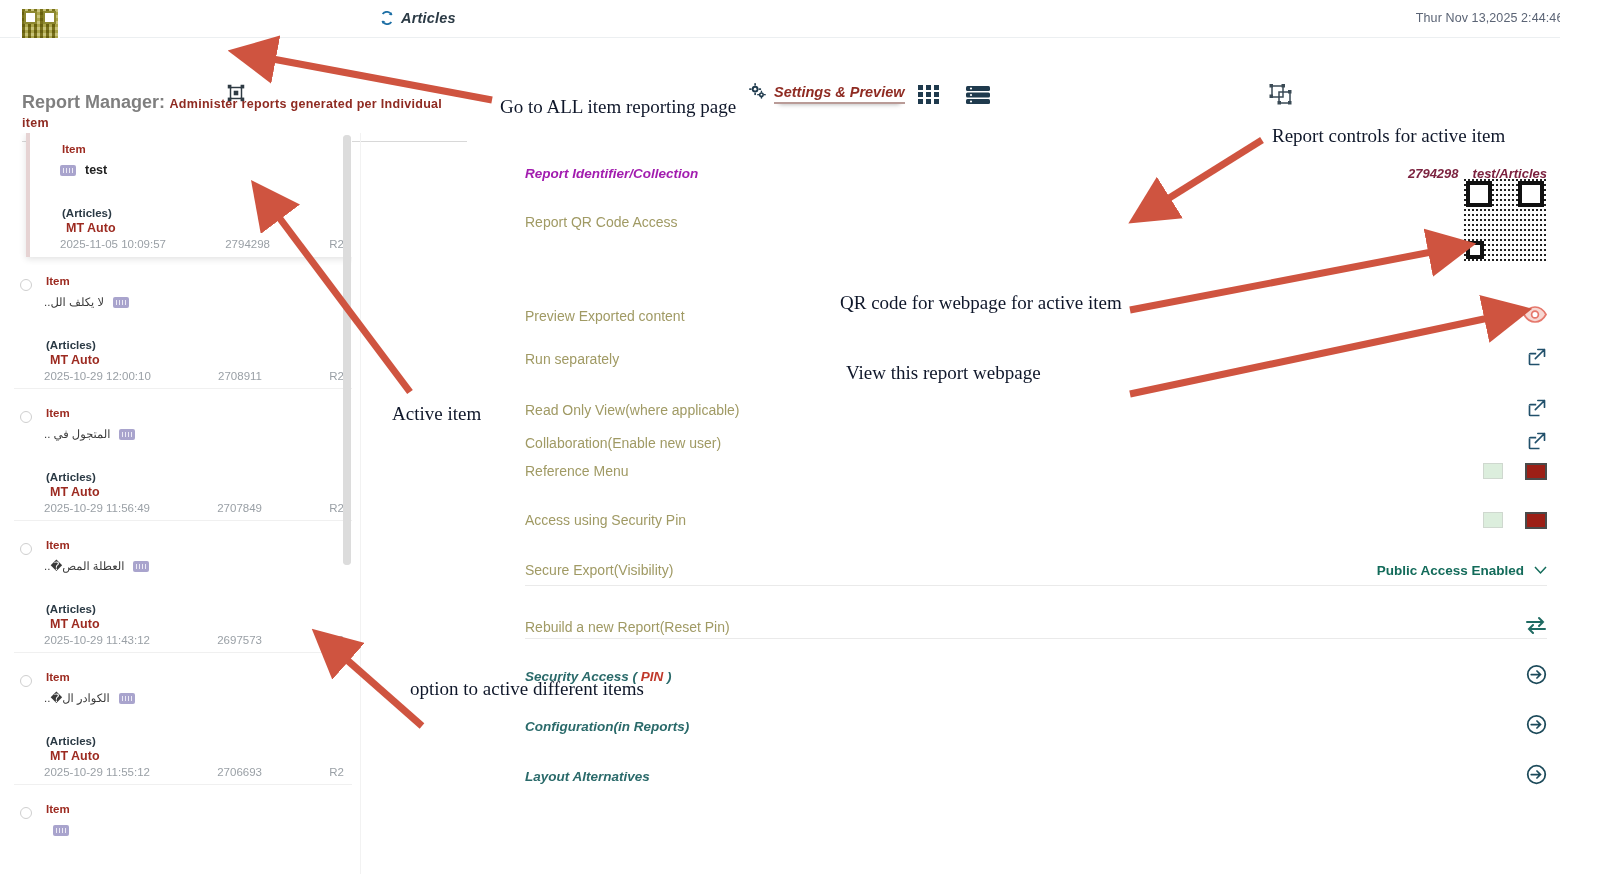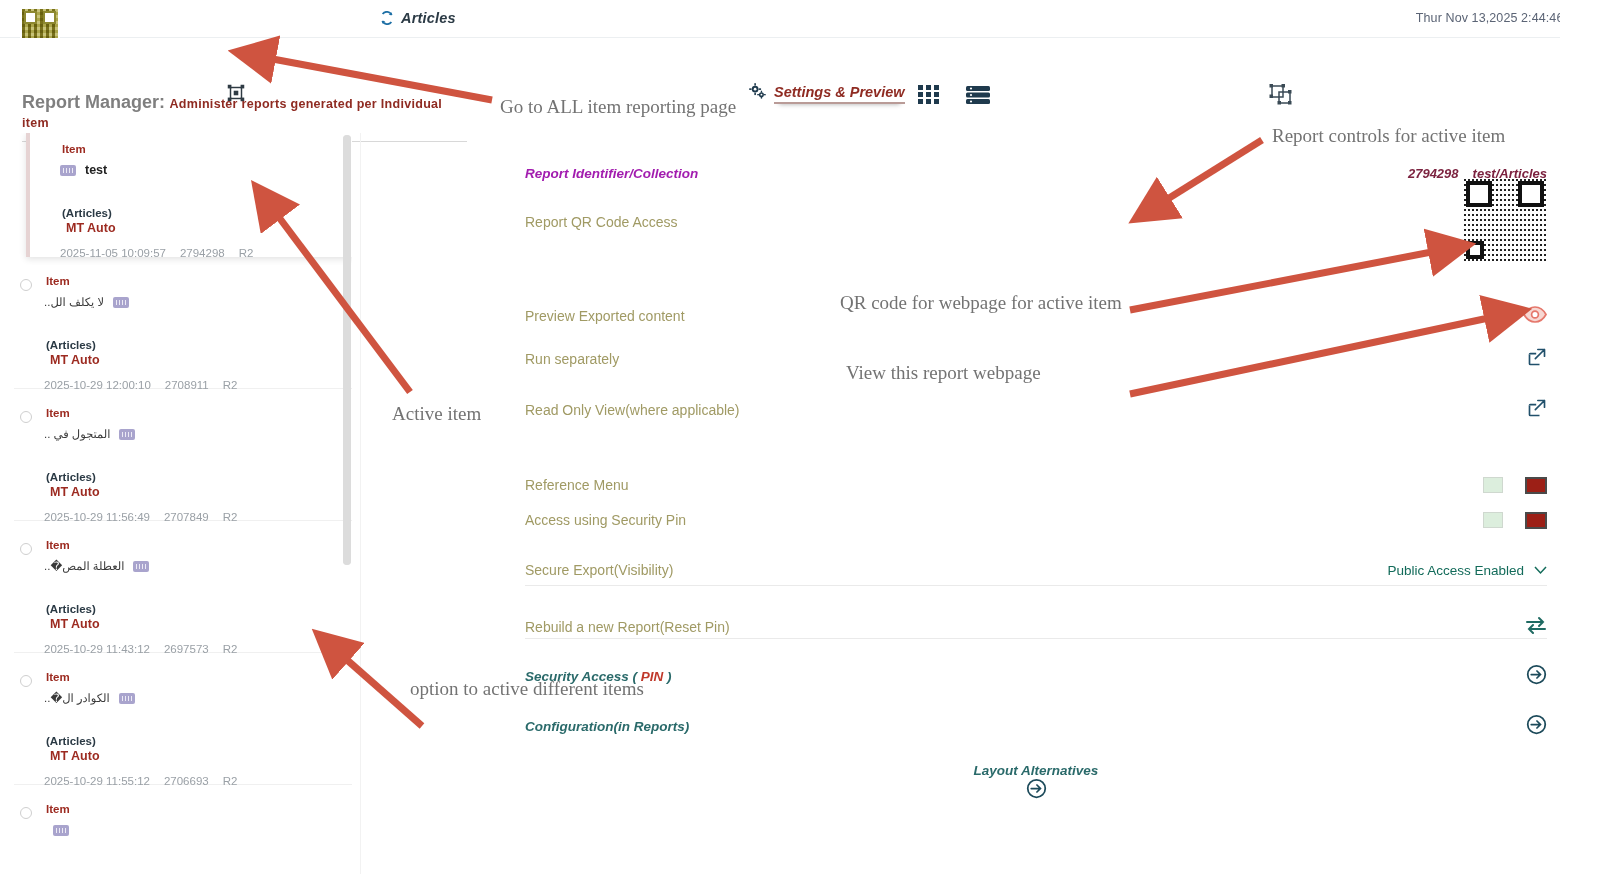--- a/index.html
+++ b/index.html
@@ -151,22 +151,22 @@
   .ic-title.ar { font-size: 11.5px; font-weight: normal; color: #3a3a3a; }
   .ic-group {
     font-size: 11.5px; font-weight: bold; color: #2b3a45;
     margin-top: 28px; margin-left: 2px;
   }
   .ic-owner {
     font-size: 12.5px; font-weight: bold; color: #9c2a20;
     margin-top: 2px; margin-left: 6px;
   }
   .ic-meta {
-    font-size: 11.5px; color: #9aa0a6; margin-top: 12px;
-    display: flex; gap: 14px;
+    font-size: 11.5px; color: #9aa0a6; margin-top: 3px;
+    display: flex; gap: 14px; justify-content: space-between;
   }
 
   
   .main {
     position: absolute; left: 360px; top: 133px;
     width: 1240px; height: 741px;
     border-left: 1px solid #f2f2f2;
   }
   .row {
     position: absolute; left: 164px; width: 1022px;
@@ -180,21 +180,21 @@
     font-style: italic; font-weight: bold; color: #a21caf; font-size: 13.5px;
   }
   .r-label.em2 {
     font-style: italic; font-weight: bold; color: #2a6a6a; font-size: 13.5px;
   }
   .r-val-id {
     font-size: 13px; font-weight: bold; font-style: italic; color: #7c2340;
     display: flex; gap: 14px;
   }
   .r-val-sel {
-    font-size: 13.5px; font-weight: normal; color: #136b5a;
+    font-size: 13.5px; font-weight: bold; color: #136b5a;
     display: flex; align-items: center; gap: 10px; text-align: center;
   }
   .divider {
     position: absolute; left: 164px; width: 1022px; height: 1px;
     background: #eaeaea;
   }
   .qr-big {
     position: absolute; right: 0; top: 0;
     width: 84px; height: 84px;
     background:
@@ -220,21 +220,21 @@
   }
 
   .ico-eye  { color: #e5776b; }
   .ico-link { color: #21506b; }
   .ico-swap { color: #1f6a62; }
   .ico-arrow{ color: #1c4a5a; }
 
   
   .anno {
     position: absolute;
-    color: #737373;
+    color: #0f172a;
     font-family: "Liberation Serif", serif;
     font-size: 19px;
     white-space: nowrap;
   }
   .arrow-svg { position: absolute; overflow: visible; }
 </style>
 </head>
 <body>
 
 <div id="app">
@@ -459,21 +459,29 @@
           </svg></span>
       </div>
       <div class="row" style="top: 264px;">
         <div class="r-label">Read Only View(where applicable)</div>
         <span class="ico-link"><svg width="20" height="20" viewBox="0 0 24 24" fill="none" stroke="#21506b" stroke-width="2">
             <path d="M3 9v11a1 1 0 0 0 1 1h11"></path>
             <path d="M3 9a1 1 0 0 1 1-1h7"></path>
             <path d="M21 3h-8M21 3v8M21 3L10 14" stroke-linecap="round"></path>
           </svg></span>
       </div>
-      <div class="row" style="top: 339px;">
+      <div class="row" style="top: 297px;">
+        <div class="r-label">Collaboration(Enable new user)</div>
+        <span class="ico-link"><svg width="20" height="20" viewBox="0 0 24 24" fill="none" stroke="#21506b" stroke-width="2">
+            <path d="M3 9v11a1 1 0 0 0 1 1h11"></path>
+            <path d="M3 9a1 1 0 0 1 1-1h7"></path>
+            <path d="M21 3h-8M21 3v8M21 3L10 14" stroke-linecap="round"></path>
+          </svg></span>
+      </div>
+      <div class="row" style="top: 325px;">
         <div class="r-label">Reference Menu</div>
         <div class="sw-pair">
           <span class="sw-off"></span>
           <span class="sw-on"></span>
         </div>
       </div>
       <div class="row" style="top: 374px;">
         <div class="r-label">Access using Security Pin</div>
         <div class="sw-pair">
           <span class="sw-off"></span>
@@ -503,21 +511,21 @@
             <path d="M6 12h10M12.5 8l4 4-4 4" stroke-linecap="round"></path>
           </svg></span>
       </div>
       <div class="row" style="top: 580px;">
         <div class="r-label em2">Configuration(in Reports)</div>
         <span class="ico-arrow"><svg width="21" height="21" viewBox="0 0 24 24" fill="none" stroke="#1c4a5a" stroke-width="2">
             <circle cx="12" cy="12" r="10"></circle>
             <path d="M6 12h10M12.5 8l4 4-4 4" stroke-linecap="round"></path>
           </svg></span>
       </div>
-      <div class="row" style="top: 630px; flex-direction: column;">
+      <div class="row" style="top: 630px;">
         <div class="r-label em2">Layout Alternatives</div>
         <span class="ico-arrow"><svg width="21" height="21" viewBox="0 0 24 24" fill="none" stroke="#1c4a5a" stroke-width="2">
             <circle cx="12" cy="12" r="10"></circle>
             <path d="M6 12h10M12.5 8l4 4-4 4" stroke-linecap="round"></path>
           </svg></span>
       </div>
       <div class="divider" style="top: 452px;"></div>
       <div class="divider" style="top: 505px;"></div>
     </div>
 

